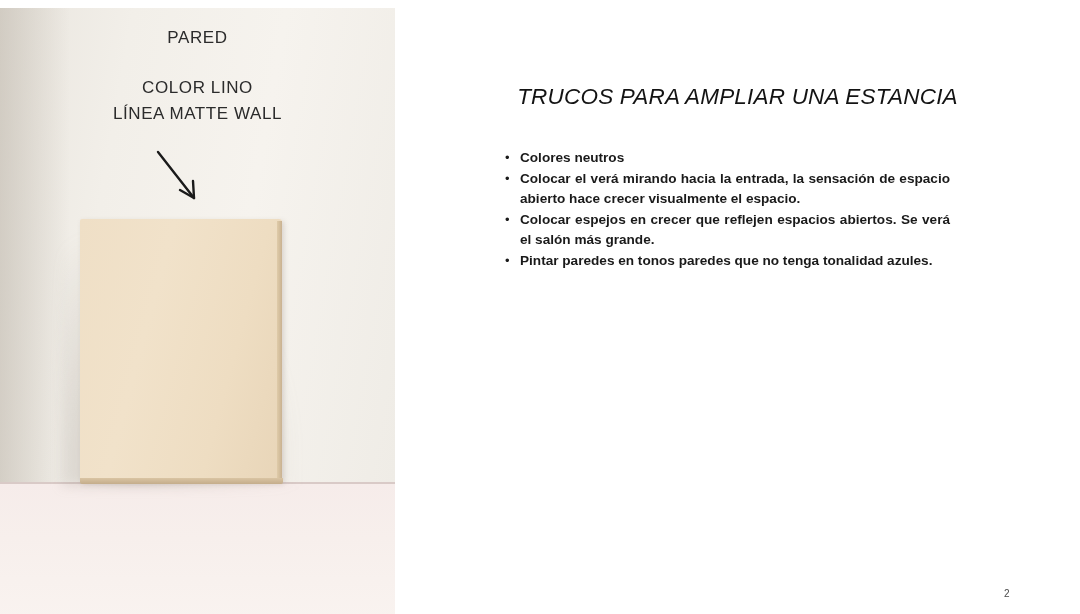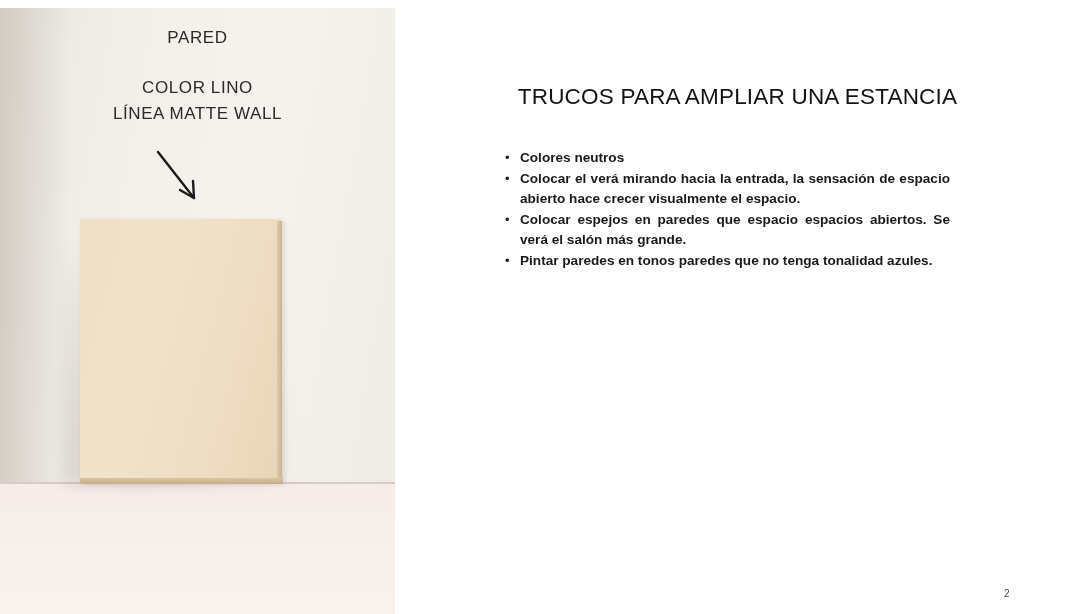--- a/index.html
+++ b/index.html
@@ -133,20 +133,21 @@
   .title {
     position: absolute;
     left: 0;
     top: 84px;
     width: 685px;
     text-align: center;
     font-size: 22.5px;
     color: #131313;
     letter-spacing: 0.2px;
     font-weight: 400;
+    font-style: italic;
   }
   .bullets {
     position: absolute;
     left: 110px;
     top: 148px;
     width: 445px;
   }
   .bullet-row {
     display: flex;
     align-items: flex-start;
@@ -217,21 +218,21 @@
       <div class="bullet-row">
         <span class="bullet-dot">•</span>
         <span class="bullet-text single">Colores neutros</span>
       </div>
       <div class="bullet-row">
         <span class="bullet-dot">•</span>
         <span class="bullet-text">Colocar el verá mirando hacia la entrada, la sensación de espacio abierto hace crecer visualmente el espacio.</span>
       </div>
       <div class="bullet-row">
         <span class="bullet-dot">•</span>
-        <span class="bullet-text">Colocar espejos en paredes que espacio espacios abiertos. Se verá el salón más grande.</span>
+        <span class="bullet-text">Colocar espejos en crecer que reflejen espacios abiertos. Se verá el salón más grande.</span>
       </div>
       <div class="bullet-row">
         <span class="bullet-dot">•</span>
         <span class="bullet-text">Pintar paredes en tonos paredes que no tenga tonalidad azules.</span>
       </div>
     </div>
 
   </div>
 
   <div class="page-number">2</div>

